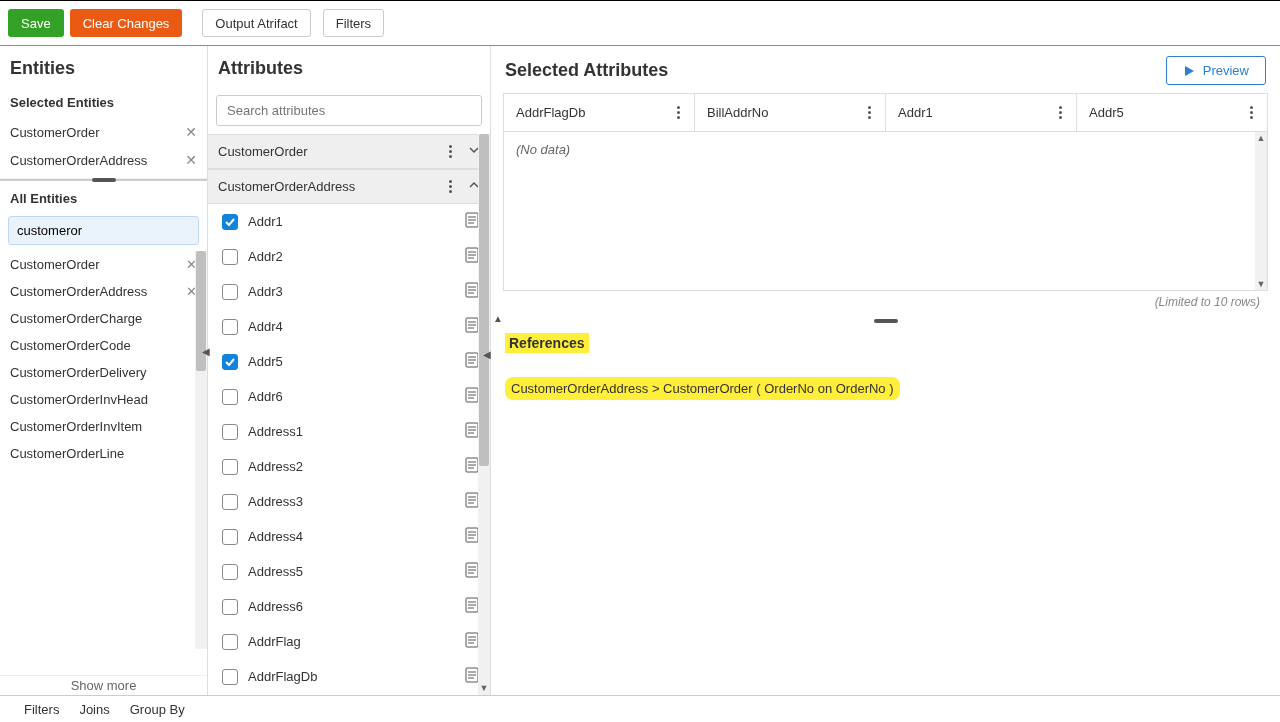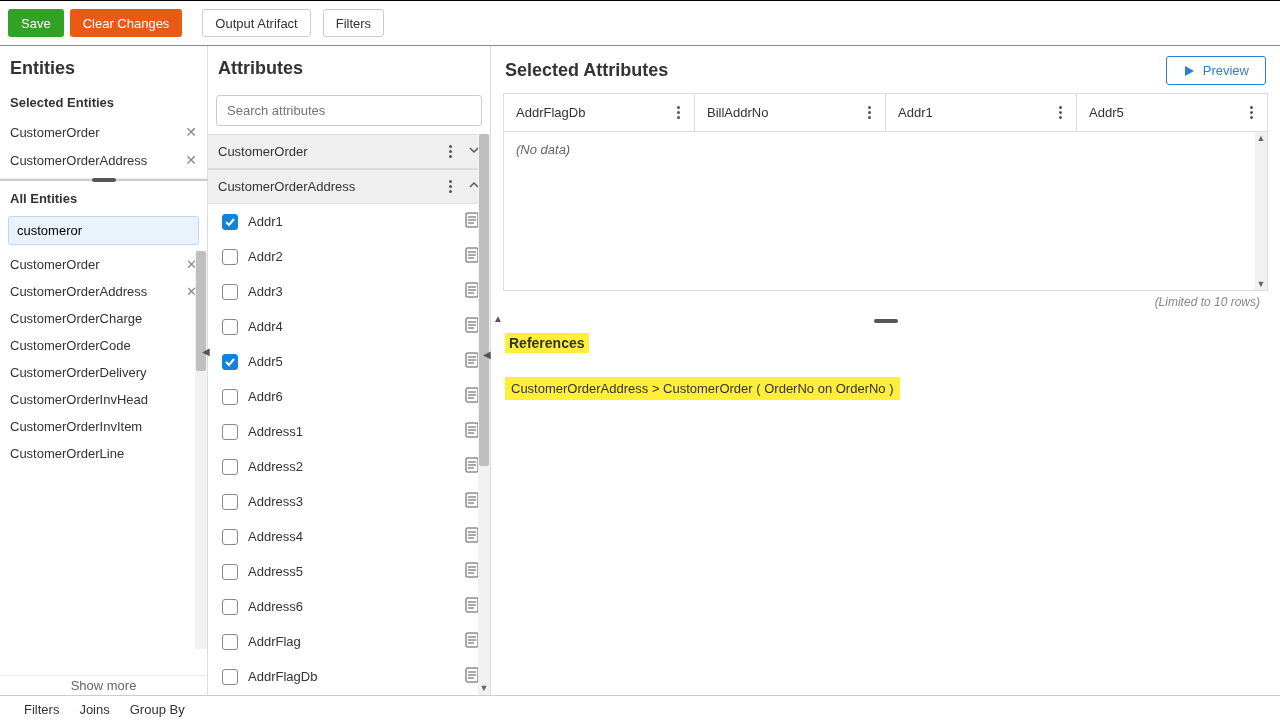--- a/index.html
+++ b/index.html
@@ -64,21 +64,21 @@
   .sa-body .vsb { position:absolute; right:0; top:0; bottom:0; width:12px; background:#f1f1f1;}
   .sa-body .vsb .up { position:absolute; left:0; right:0; top:0; height:12px; display:flex; align-items:center; justify-content:center; font-size:9px; color:#666;}
   .sa-body .vsb .dn { position:absolute; left:0; right:0; bottom:0; height:12px; display:flex; align-items:center; justify-content:center; font-size:9px; color:#666;}
   .sa-foot { text-align:right; font-style:italic; color:#888; font-size:12px; padding:4px 20px 4px 0;}
 
   .hsplit { height:8px; position:relative; margin:4px 0 2px 0;}
   .hsplit .drag { width:24px; height:4px; background:#555; border-radius:2px; position:absolute; left:50%; top:2px; transform:translateX(-50%);}
 
   .ref-sec { padding:6px 14px; }
   .ref-title { display:inline-block; background:#ffef3a; font-size:14px; font-weight:700; padding:2px 4px; }
-  .ref-item { display:inline-block; background:#ffef3a; padding:4px 6px; margin-top:24px; font-size:13px;}
+  .ref-item { display:inline-block; background:#ffef3a; padding:4px 6px; margin-top:24px; font-size:13px;border-radius:8px;}
 
   .left-caret { position:absolute; left:-6px; top:300px; color:#555; font-size:10px;}
   .right-split-caret { position:absolute; left:2px; color:#555; font-size:10px;}
 
   .footer-tabs { border-top:1px solid #ccc; display:flex; gap:20px; padding:6px 24px; font-size:13px; color:#333;}
   .footer-tabs span{cursor:pointer;}
 
   .kebab { display:inline-flex; flex-direction:column; gap:2px; padding:2px; cursor:pointer;}
   .kebab i { width:3px; height:3px; background:#555; border-radius:50%; display:block;}
 

